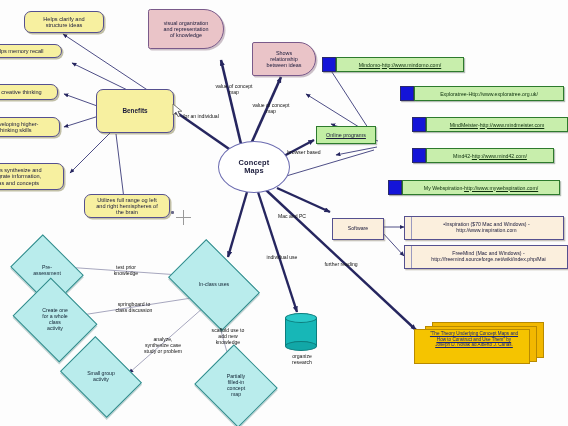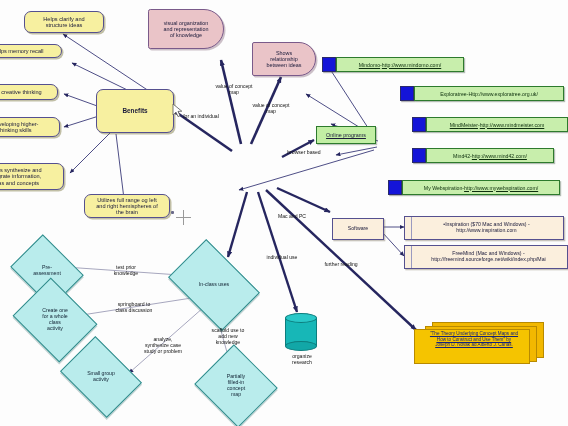--- a/index.html
+++ b/index.html
@@ -165,20 +165,22 @@
   <div class="node ybox big" style="left:96px;top:89px;width:78px;height:44px;">Benefits</div>
 
   <div class="node pink" style="left: 148px; top: 9px; width: 76px; height: 40px; white-space: pre-line;">visual organization
 and representation
 of knowledge</div>
 
   <div class="node pink" style="left: 252px; top: 42px; width: 64px; height: 34px; white-space: pre-line;">Shows
 relationship
 between ideas</div>
 
+  <div class="node ellipse" style="left:218px;top:141px;width:72px;height:52px;white-space:pre-line;">Concept
+Maps</div>
 
   <div class="node greenplain" style="left:316px;top:126px;width:60px;height:18px;">
     <span style="text-decoration:underline">Online programs</span>
   </div>
 
   <div class="greenrow" style="left:322px;top:57px;width:142px;height:15px;">
     <div class="bluetab"></div>
     <div class="greenbox">
       <span class="u">Mindomo</span>
         <span> -  </span>

